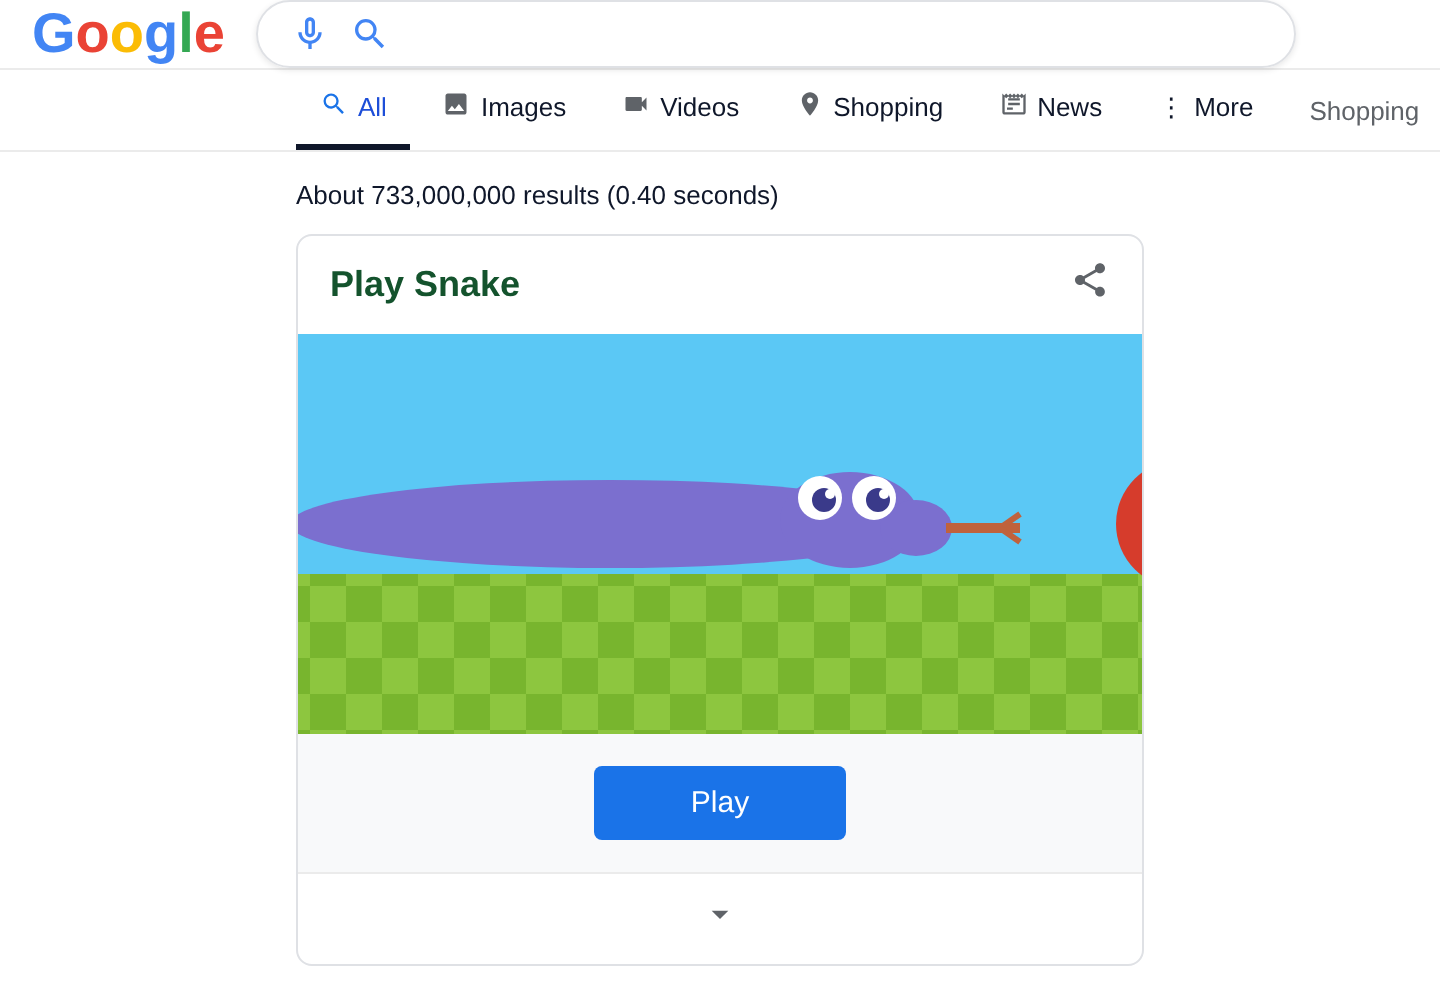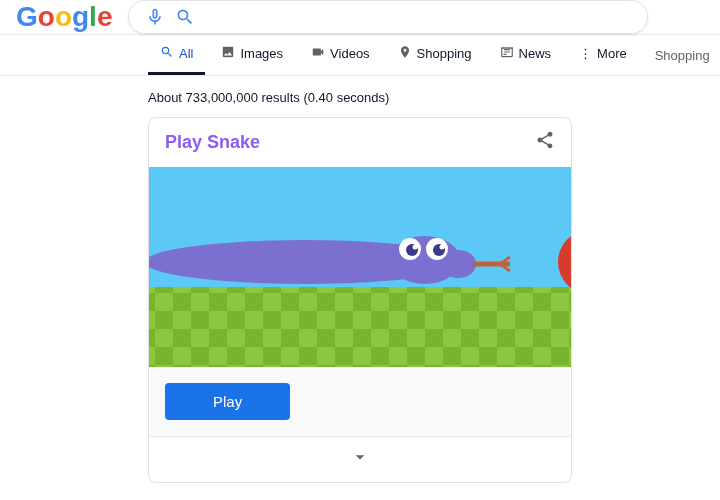--- a/index.html
+++ b/index.html
@@ -120,40 +120,40 @@
     }
     .snake-card-header {
       display: flex;
       align-items: center;
       justify-content: space-between;
       padding: 12px 16px;
     }
     .snake-title {
       font-size: 18px;
       font-weight: bold;
-      color: #8b5cf6;
+      color: #14532d;
     }
     .share-icon {
       cursor: pointer;
       color: #5f6368;
       font-size: 18px;
     }
 
     
     .game-canvas {
       width: 100%;
       height: 200px;
       position: relative;
       overflow: hidden;
     }
 
     
     .play-btn-container {
       display: flex;
-      justify-content: flex-start;
+      justify-content: center;
       padding: 16px;
       background: #f8f9fa;
     }
     .play-btn {
       background: #1a73e8;
       color: #fff;
       border: none;
       border-radius: 4px;
       padding: 10px 48px;
       font-size: 15px;

